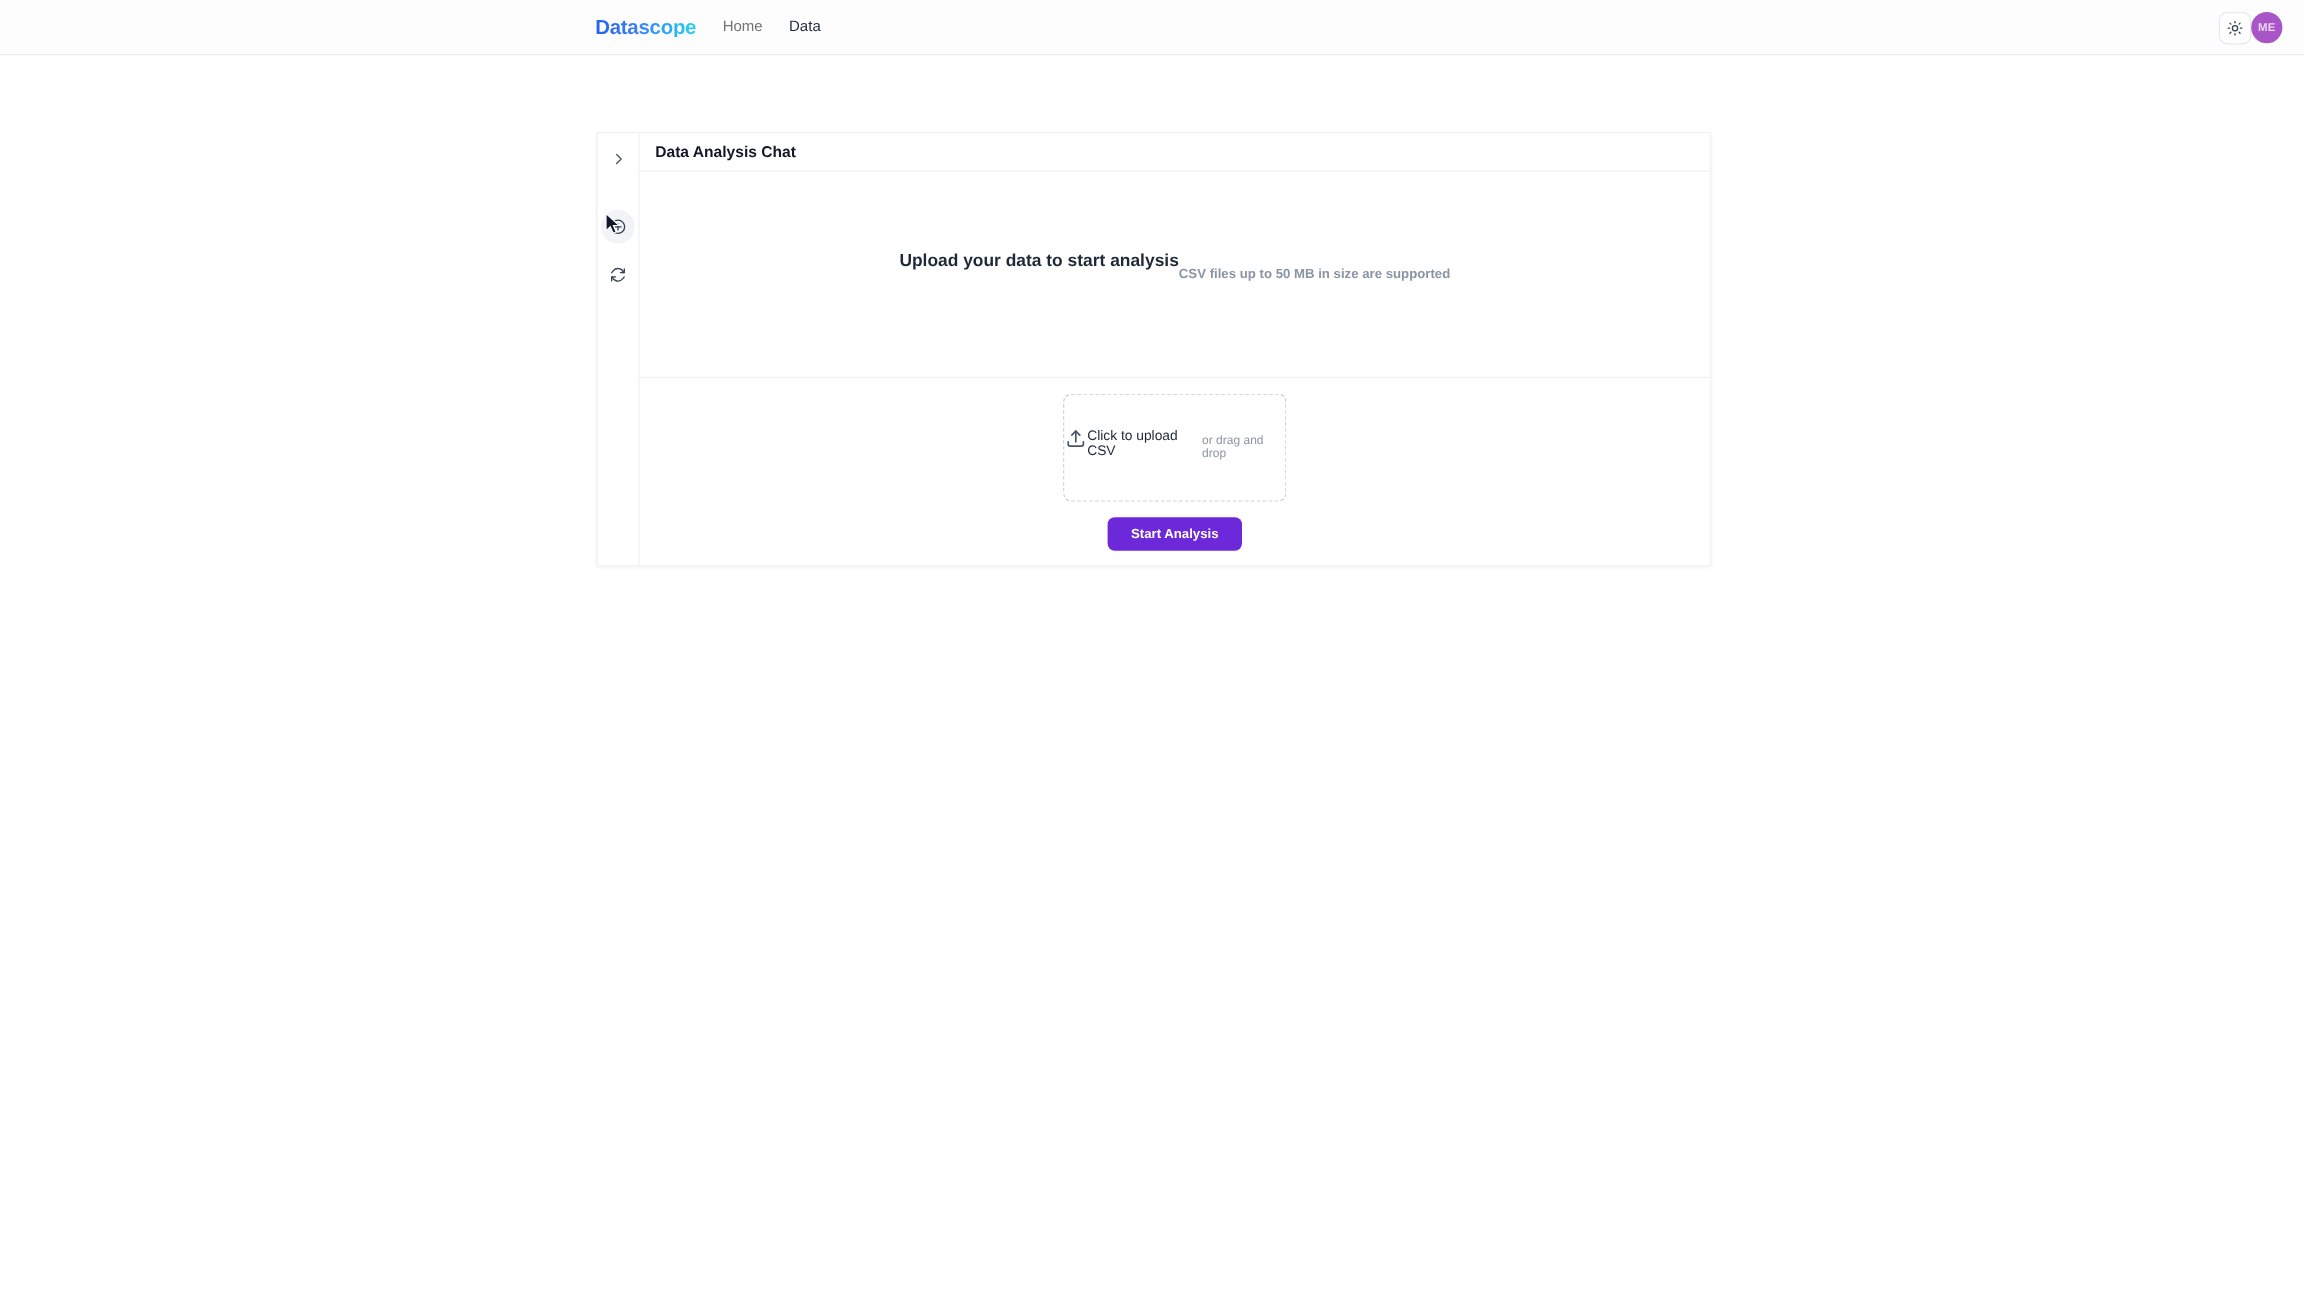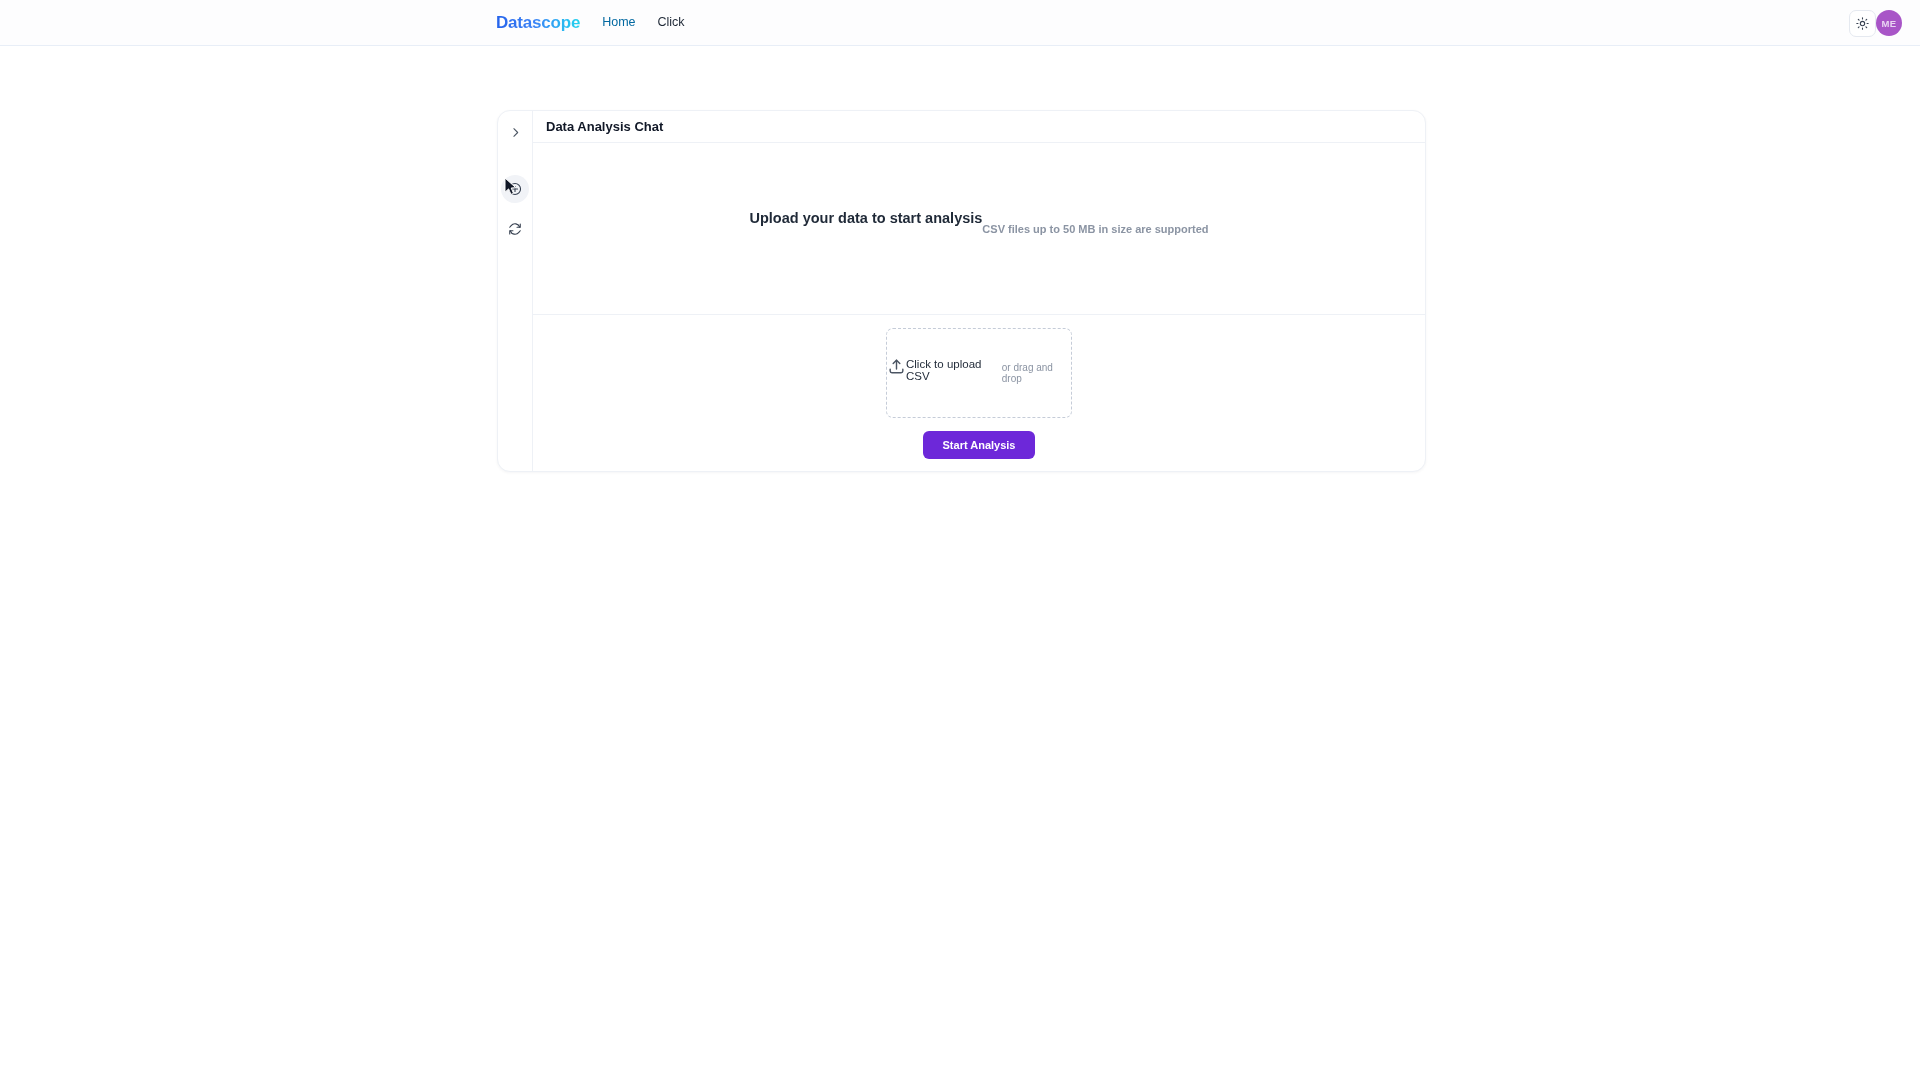--- a/index.html
+++ b/index.html
@@ -38,21 +38,21 @@
     -webkit-background-clip: text;
     background-clip: text;
     color: transparent;
     -webkit-text-fill-color: transparent;
     line-height: 1;
     text-align: center;
   }
 
   .nav-link {
     font-size: 12.5px;
-    color: #0369a1;
+    color: #737373;
     text-decoration: none;
     line-height: 1;
   }
   .nav-link.active { color: #1f2937; }
 
   .nav-right {
     position: absolute;
     right: 18px;
     top: 0;
     height: 46px;
@@ -95,21 +95,21 @@
   }
 
   .card {
     position: absolute;
     left: 497px;
     top: 64px;
     width: 929px;
     height: 362px;
     background: #ffffff;
     border: 1px solid #eef1f6;
-    border-radius: 13px;
+    border-radius: 1px;
     box-shadow: 0 1px 3px rgba(16, 24, 40, 0.045);
     display: flex;
     overflow: hidden;
   }
 
   
   .rail {
     width: 35px;
     flex: 0 0 35px;
     border-right: 1px solid #eef1f6;
@@ -231,21 +231,21 @@
     pointer-events: none;
   }
 </style>
 </head>
 <body>
 
 <div class="navbar">
   <div class="nav-left">
     <span class="brand">Datascope</span>
     <a class="nav-link" href="#">Home</a>
-    <a class="nav-link active" href="#">Click</a>
+    <a class="nav-link active" href="#">Data</a>
   </div>
 
   <div class="nav-right">
     <div class="theme-toggle">
       <svg width="13" height="13" viewBox="0 0 24 24" fill="none" stroke="#374151" stroke-width="2" stroke-linecap="round">
         <circle cx="12" cy="12" r="4"></circle>
         <line x1="12" y1="1.5" x2="12" y2="3.6"></line>
         <line x1="12" y1="20.4" x2="12" y2="22.5"></line>
         <line x1="1.5" y1="12" x2="3.6" y2="12"></line>
         <line x1="20.4" y1="12" x2="22.5" y2="12"></line>

